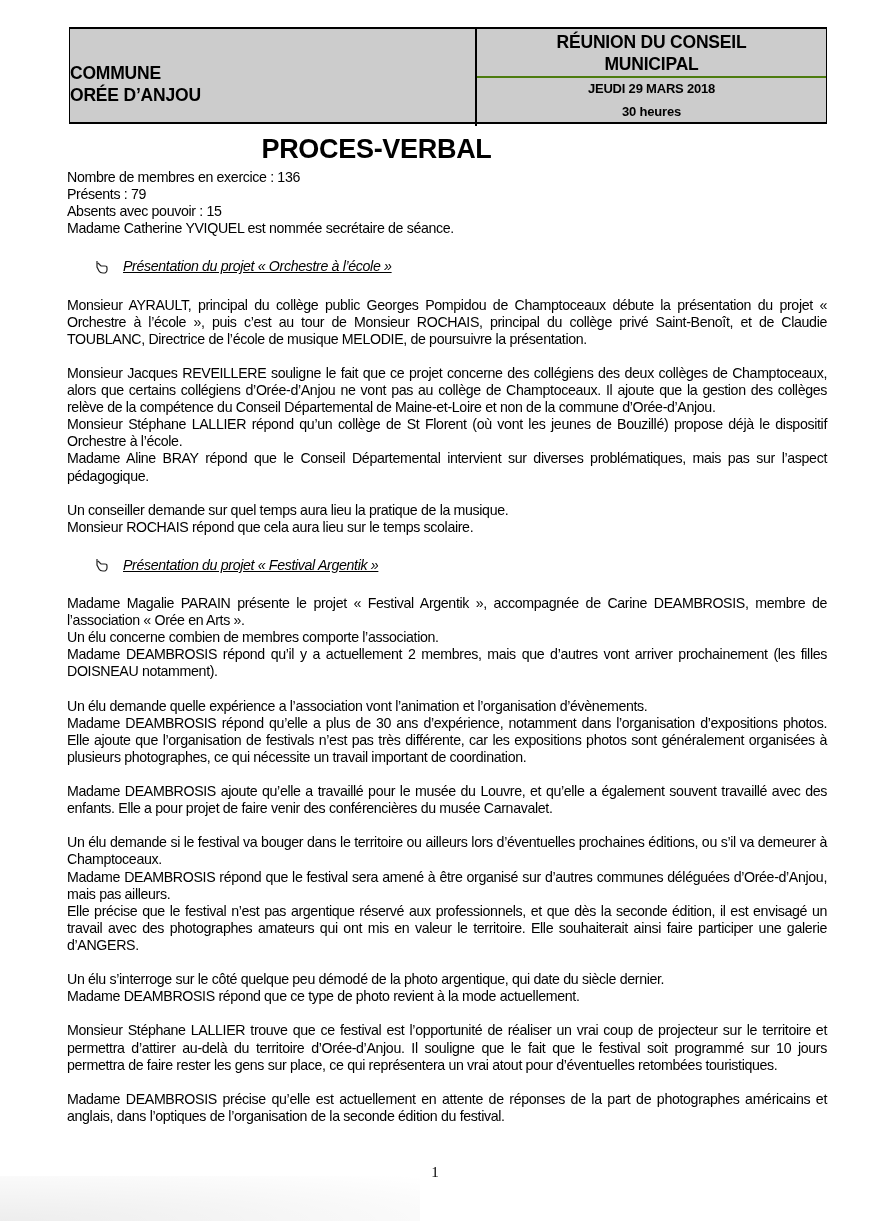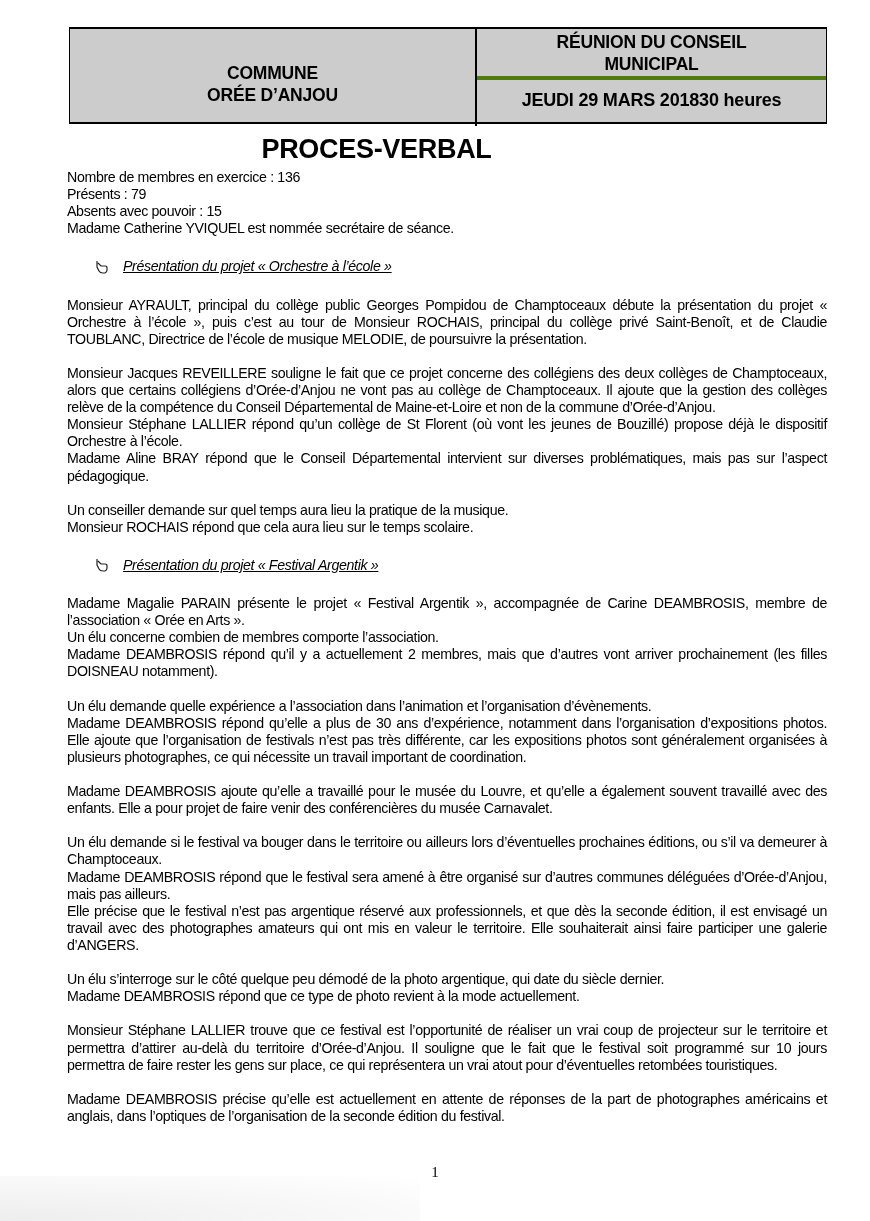--- a/index.html
+++ b/index.html
@@ -8,35 +8,35 @@
       font-family: "Liberation Sans", sans-serif; color: #000;
     }
     .page { position: absolute; left: 0; top: 0; width: 870px; height: 1221px; }
     .header-table {
       position: absolute; left: 69px; top: 27px; width: 758px; height: 97px;
       border-top: 2px solid #000; border-bottom: 2px solid #000; border-left: 1px solid #000; border-right: 1px solid #000;
       background: #cccccc; box-sizing: border-box;
     }
     .hdr-left {
       position: absolute; left: 0; top: 0; width: 405px; height: 100%;
-      display: flex; flex-direction: column; align-items: center; justify-content: center;
+      display: flex; flex-direction: column; align-items: flex-start; justify-content: center;
       font-weight: bold; font-size: 17.5px; line-height: 22px; padding-top: 16px; box-sizing: border-box;
       letter-spacing: -0.2px;
     }
     .hdr-divider { position: absolute; left: 405px; top: -2px; width: 2px; height: 99px; background: #000; }
     .hdr-right-top {
       position: absolute; left: 407px; top: 0; right: 0; height: 47px;
-      border-bottom: 4px solid #4d7c0f;
+      border-bottom: 2px solid #4d7c0f;
       display: flex; flex-direction: column; align-items: center; justify-content: center;
       font-weight: bold; font-size: 17.5px; line-height: 22px; letter-spacing: -0.2px;
     }
     .hdr-right-bottom {
       position: absolute; left: 407px; top: 49px; right: 0; bottom: 0;
-      display: flex; flex-direction: row; align-items: center; justify-content: center;
-      font-weight: bold; font-size: 18px; line-height: 23px; letter-spacing: -0.2px;
+      display: flex; flex-direction: column; align-items: center; justify-content: center;
+      font-weight: bold; font-size: 13px; line-height: 23px; letter-spacing: -0.2px;
     }
     .title {
       position: absolute; left: 0; width: 753px; top: 134px; text-align: center;
       font-weight: bold; font-size: 27px; letter-spacing: -0.3px;
     }
     .content {
       position: absolute; left: 67px; top: 169px; width: 760px;
       font-size: 14.2px; line-height: 17.1px; letter-spacing: -0.35px;
     }
     .content p { margin: 0; text-align: justify; }
@@ -113,21 +113,21 @@
         <path d="M2 1 L2 7 L4 11 Q5 13 8 13 L10 13 Q12 12 12 10 L12 8 Q12 6 10 6 L6 6 L3 3" fill="none" stroke="#222" stroke-width="1.2"></path>
       </svg>
       <span class="label">Présentation du projet « Festival Argentik »</span>
     </div>
     <div class="gap"></div>
 
     <p>Madame Magalie PARAIN présente le projet « Festival Argentik », accompagnée de Carine DEAMBROSIS, membre de l’association « Orée en Arts ».</p>
     <p>Un élu concerne combien de membres comporte l’association.</p>
     <p>Madame DEAMBROSIS répond qu’il y a actuellement 2 membres, mais que d’autres vont arriver prochainement (les filles DOISNEAU notamment).</p>
     <div class="gap"></div>
-    <p>Un élu demande quelle expérience a l’association dans l’animation et l’organisation d’évènements.</p>
+    <p>Un élu demande quelle expérience a l’association vont l’animation et l’organisation d’évènements.</p>
     <p>Madame DEAMBROSIS répond qu’elle a plus de 30 ans d’expérience, notamment dans l’organisation d’expositions photos. Elle ajoute que l’organisation de festivals n’est pas très différente, car les expositions photos sont généralement organisées à plusieurs photographes, ce qui nécessite un travail important de coordination.</p>
     <div class="gap"></div>
     <p>Madame DEAMBROSIS ajoute qu’elle a travaillé pour le musée du Louvre, et qu’elle a également souvent travaillé avec des enfants. Elle a pour projet de faire venir des conférencières du musée Carnavalet.</p>
     <div class="gap"></div>
     <p>Un élu demande si le festival va bouger dans le territoire ou ailleurs lors d’éventuelles prochaines éditions, ou s’il va demeurer à Champtoceaux.</p>
     <p>Madame DEAMBROSIS répond que le festival sera amené à être organisé sur d’autres communes déléguées d’Orée-d’Anjou, mais pas ailleurs.</p>
     <p>Elle précise que le festival n’est pas argentique réservé aux professionnels, et que dès la seconde édition, il est envisagé un travail avec des photographes amateurs qui ont mis en valeur le territoire. Elle souhaiterait ainsi faire participer une galerie d’ANGERS.</p>
     <div class="gap"></div>
     <p>Un élu s’interroge sur le côté quelque peu démodé de la photo argentique, qui date du siècle dernier.</p>
     <p>Madame DEAMBROSIS répond que ce type de photo revient à la mode actuellement.</p>

